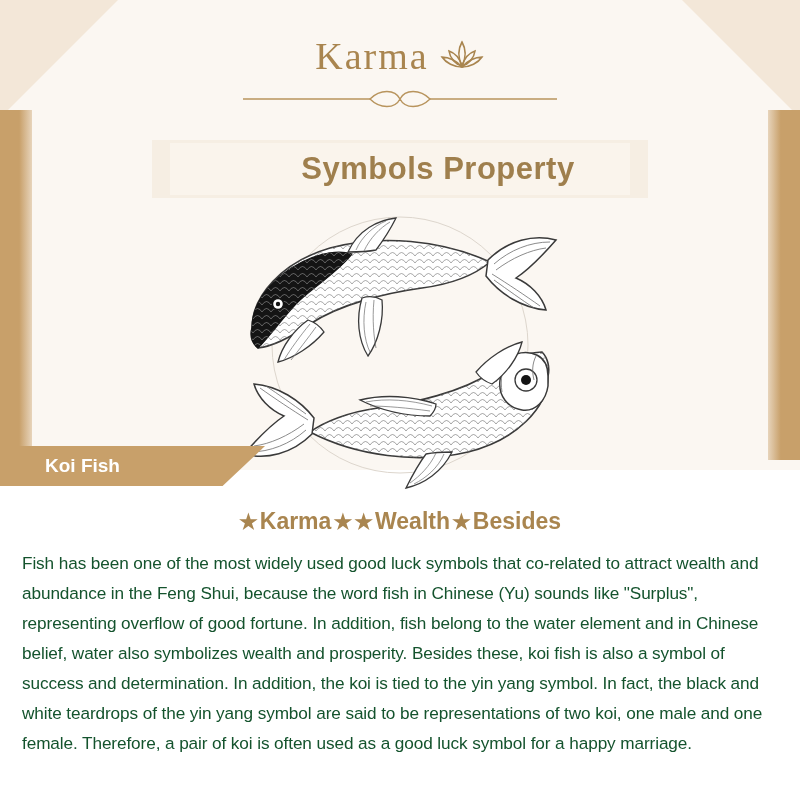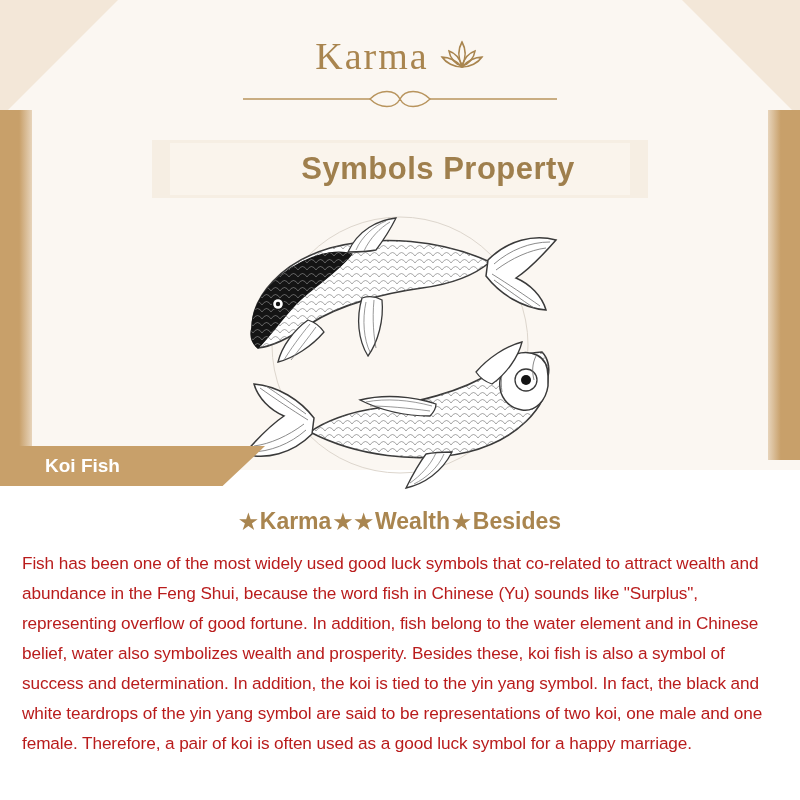--- a/index.html
+++ b/index.html
@@ -181,21 +181,21 @@
     line-height: 1;
   }
 
   
   .body-copy {
     position: absolute;
     left: 22px; top: 548px;
     width: 760px;
     font-size: 17.2px;
     line-height: 30px;
-    color: #b91c1c;
+    color: #14532d;
     text-align: left;
     z-index: 5;
     letter-spacing: -0.1px;
   }
 </style>
 </head>
 <body>
 
 <div class="page">
 

